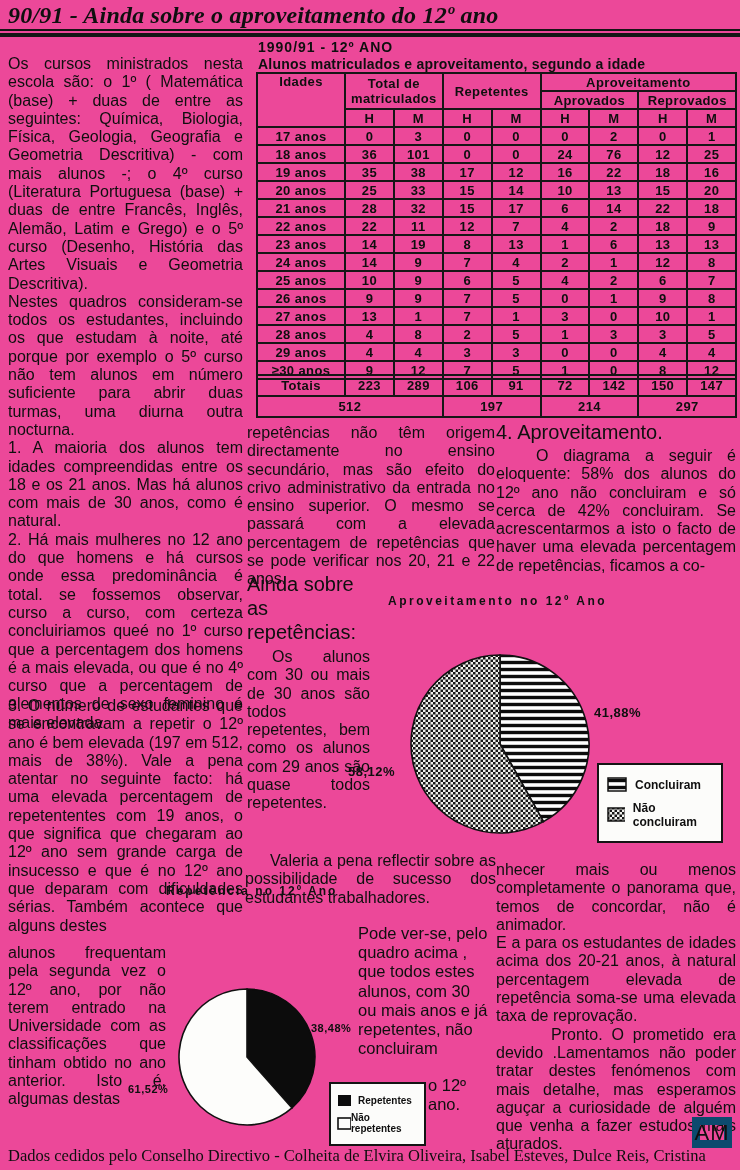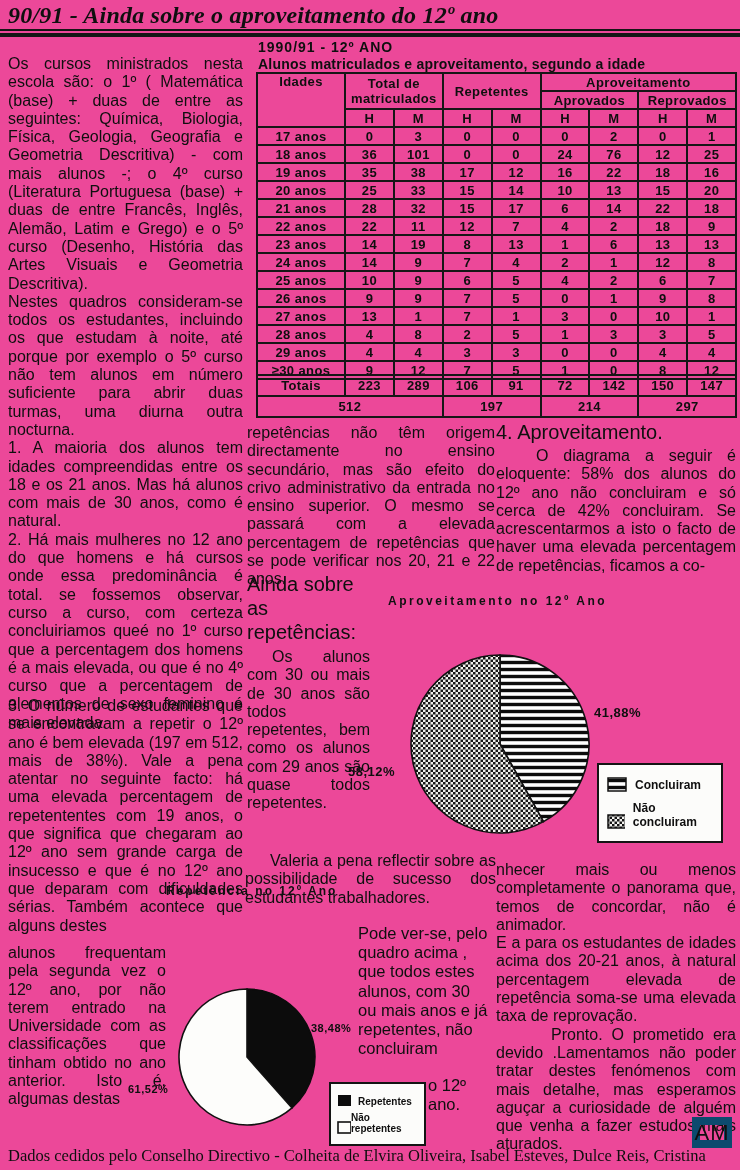--- a/index.html
+++ b/index.html
@@ -46,21 +46,21 @@
   th.hdr-top { vertical-align:top; padding-top:1px; }
 
   
   .chart-title { font-weight:bold; color:#101010; }
   .pct { font-weight:bold; font-size:12px; letter-spacing:.5px; }
   .legend {
     border:2px solid #141414; background:#fcfcfa;
     display:flex; flex-direction:column; justify-content:space-evenly;
     padding:4px 8px; box-sizing:border-box;
   }
-  .legend-item { display:flex; align-items:flex-end; gap:8px; }
+  .legend-item { display:flex; align-items:center; gap:8px; }
   .legend-label { font-weight:bold; }
 
   .am-box {
     left:692px; top:1117px; width:40px; height:31px;
     border:8px solid #0c4a6e; box-sizing:border-box;
     display:flex; align-items:center; justify-content:center;
     font-size:22px; letter-spacing:1px;
   }
   .page-footer {
     left:8px; top:1146px; width:724px;

